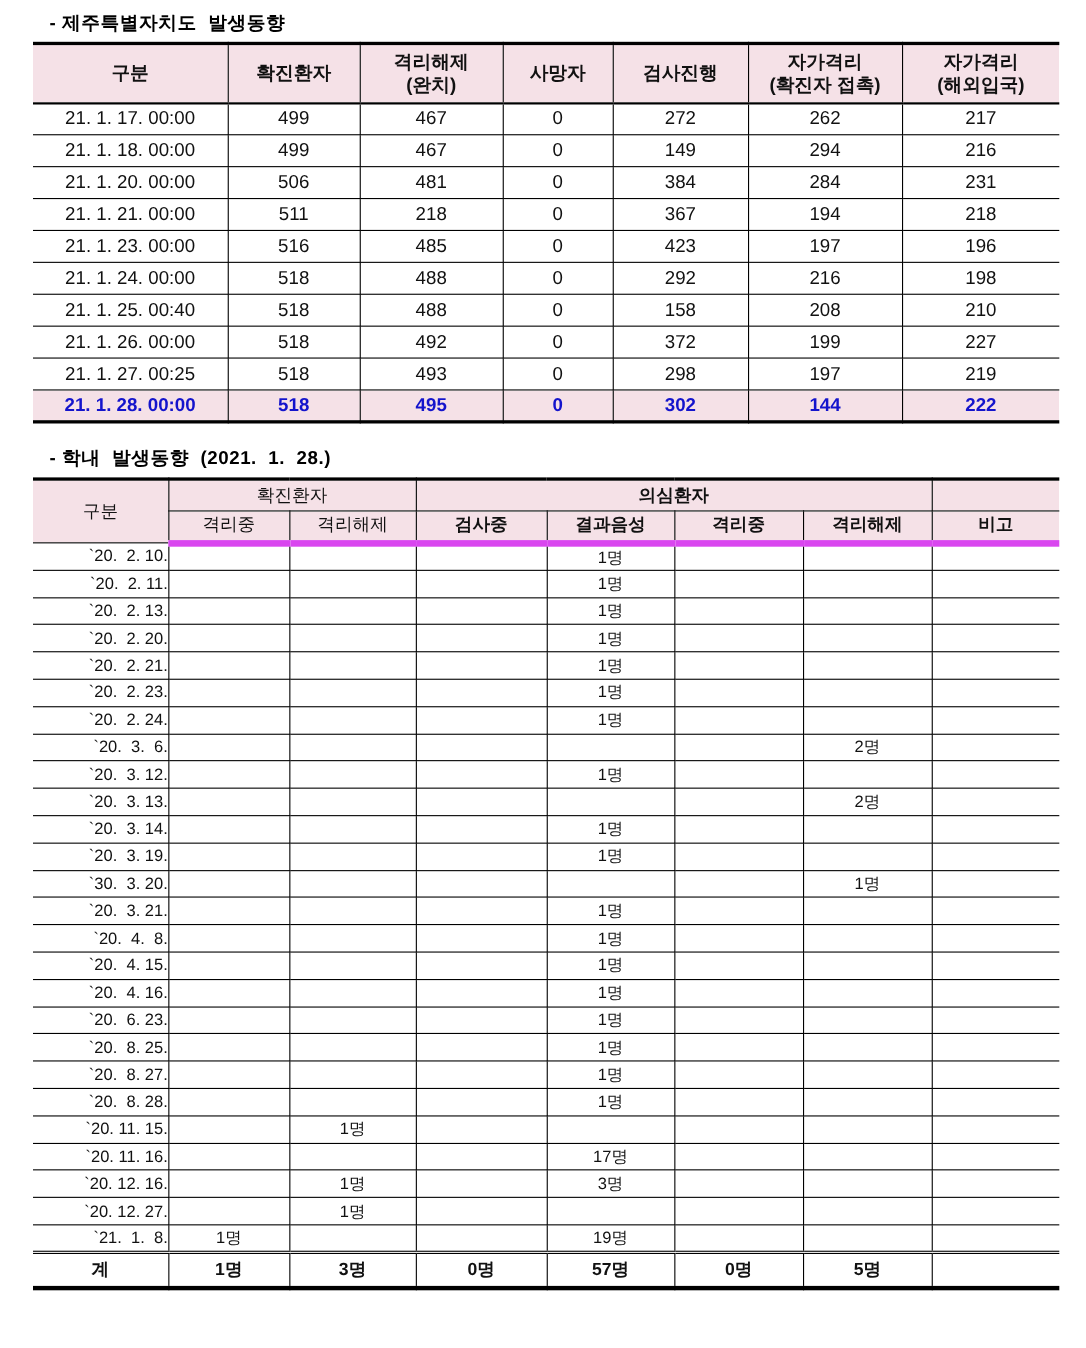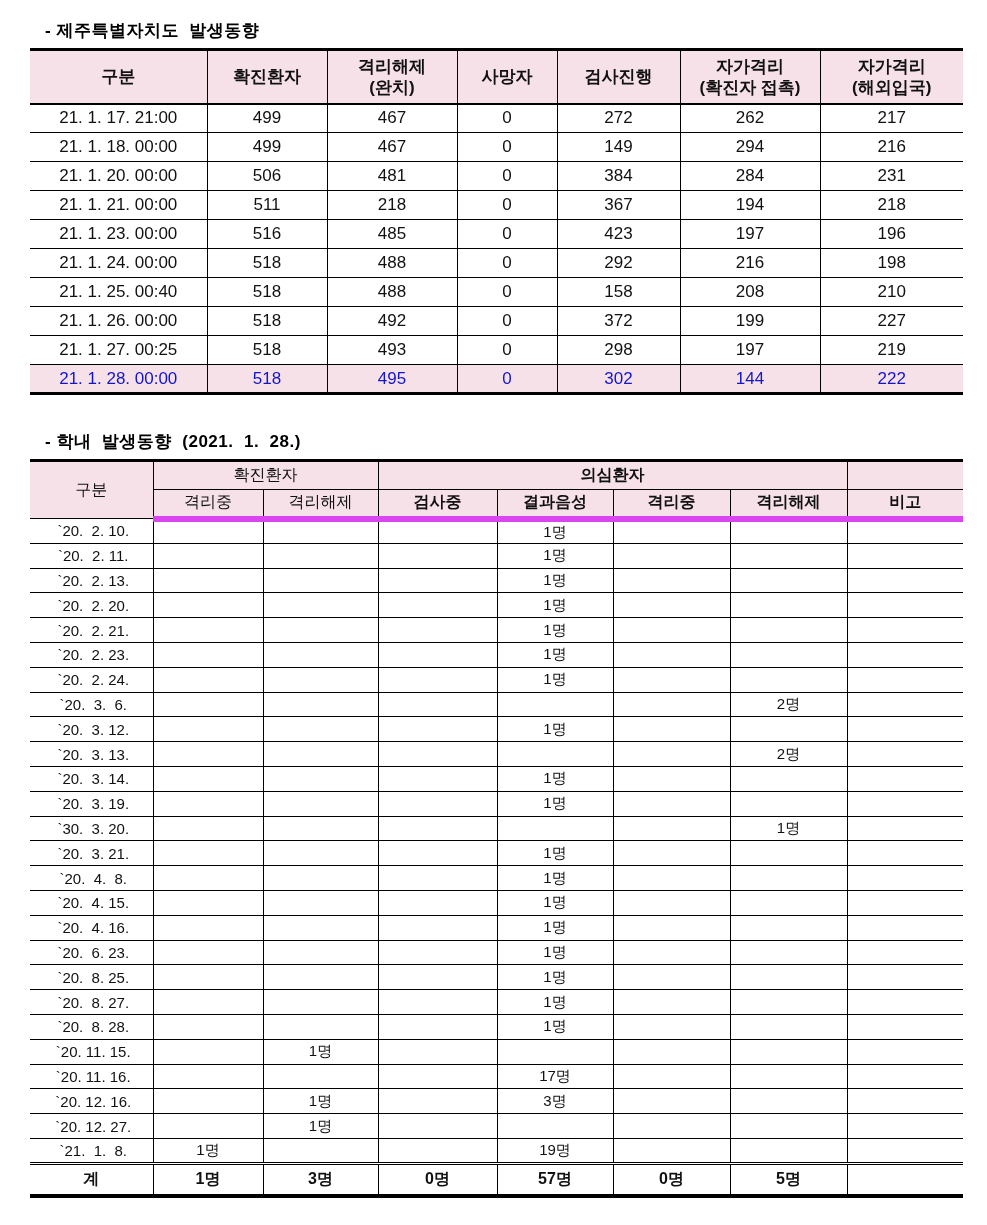--- a/index.html
+++ b/index.html
@@ -5,53 +5,53 @@
   * { margin:0; padding:0; box-sizing:border-box; }
   body {
     width:987px; height:1225px; background:#ffffff;
     font-family:"Liberation Sans", sans-serif; color:#111;
   }
   .page { position:relative; width:987px; height:1225px; }
   .sec-title {
     font-weight:bold; font-size:17px; color:#000;
     padding-left:45px; white-space:pre; letter-spacing:0.5px;
   }
-  #title1 { padding-top:19px; }
-  #title2 { padding-top:35px; }
+  #title1 { padding-top:9px; }
+  #title2 { padding-top:20px; }
   table {
     border-collapse:collapse; table-layout:fixed; width:933px;
     margin-left:30px; margin-top:6px;
   }
   th, td {
     border:1px solid #000; text-align:center; vertical-align:middle;
     overflow:hidden; font-size:17px;
   }
   
   tr > th:first-child, tr > td:first-child { border-left:none; }
   tr > th:last-child,  tr > td:last-child  { border-right:none; }
 
   
   #table1 { border-top:3px solid #000; border-bottom:3px solid #000; }
   #table1 thead th {
     background:var(--pink); font-weight:bold; height:54px;
     white-space:pre-line; line-height:1.25; border-bottom:2px solid #000;
   }
   #table1 tbody td { height:29px; }
   #table1 tr.hl td {
-    background:var(--pink); color:var(--blue); font-weight:normal;
+    background:var(--pink); color:var(--blue); font-weight:bold;
   }
 
   
   #table2 { border-top:3px solid #000; border-bottom:4px solid #000; }
   #table2 thead th { background:var(--pink); height:29px; font-size:16px; font-weight:normal; }
   #table2 thead tr.subhead th { border-bottom:6px solid #d946ef; }
   #table2 th.bold { font-weight:bold; }
   #table2 th.no-left { border-left:none; }
   #table2 tbody td { height:24.8px; font-size:15px; }
-  #table2 tbody td.date { text-align:center; padding-left:4px; white-space:pre;margin-left:45px; }
+  #table2 tbody td.date { text-align:right; padding-left:4px; white-space:pre;margin-left:45px; }
   #table2 tr.total td {
     border-top:3px double #000; font-weight:bold; font-size:16px; height:33px;
   }
 </style>
 </head>
 <body>
 
 <div class="page">
 
   <div id="title1" class="sec-title">- 제주특별자치도  발생동향</div>
@@ -75,21 +75,21 @@
           <th>사망자</th>
           <th>검사진행</th>
           <th>자가격리
 (확진자 접촉)</th>
           <th>자가격리
 (해외입국)</th>
         </tr>
       </thead>
     <tbody id="t1-body">
         <tr>
-          <td>21. 1. 17. 21:00</td>
+          <td>21. 1. 17. 00:00</td>
           <td>499</td>
           <td>467</td>
           <td>0</td>
           <td>272</td>
           <td>262</td>
           <td>217</td>
         </tr>
         <tr>
           <td>21. 1. 18. 00:00</td>
           <td>499</td>

